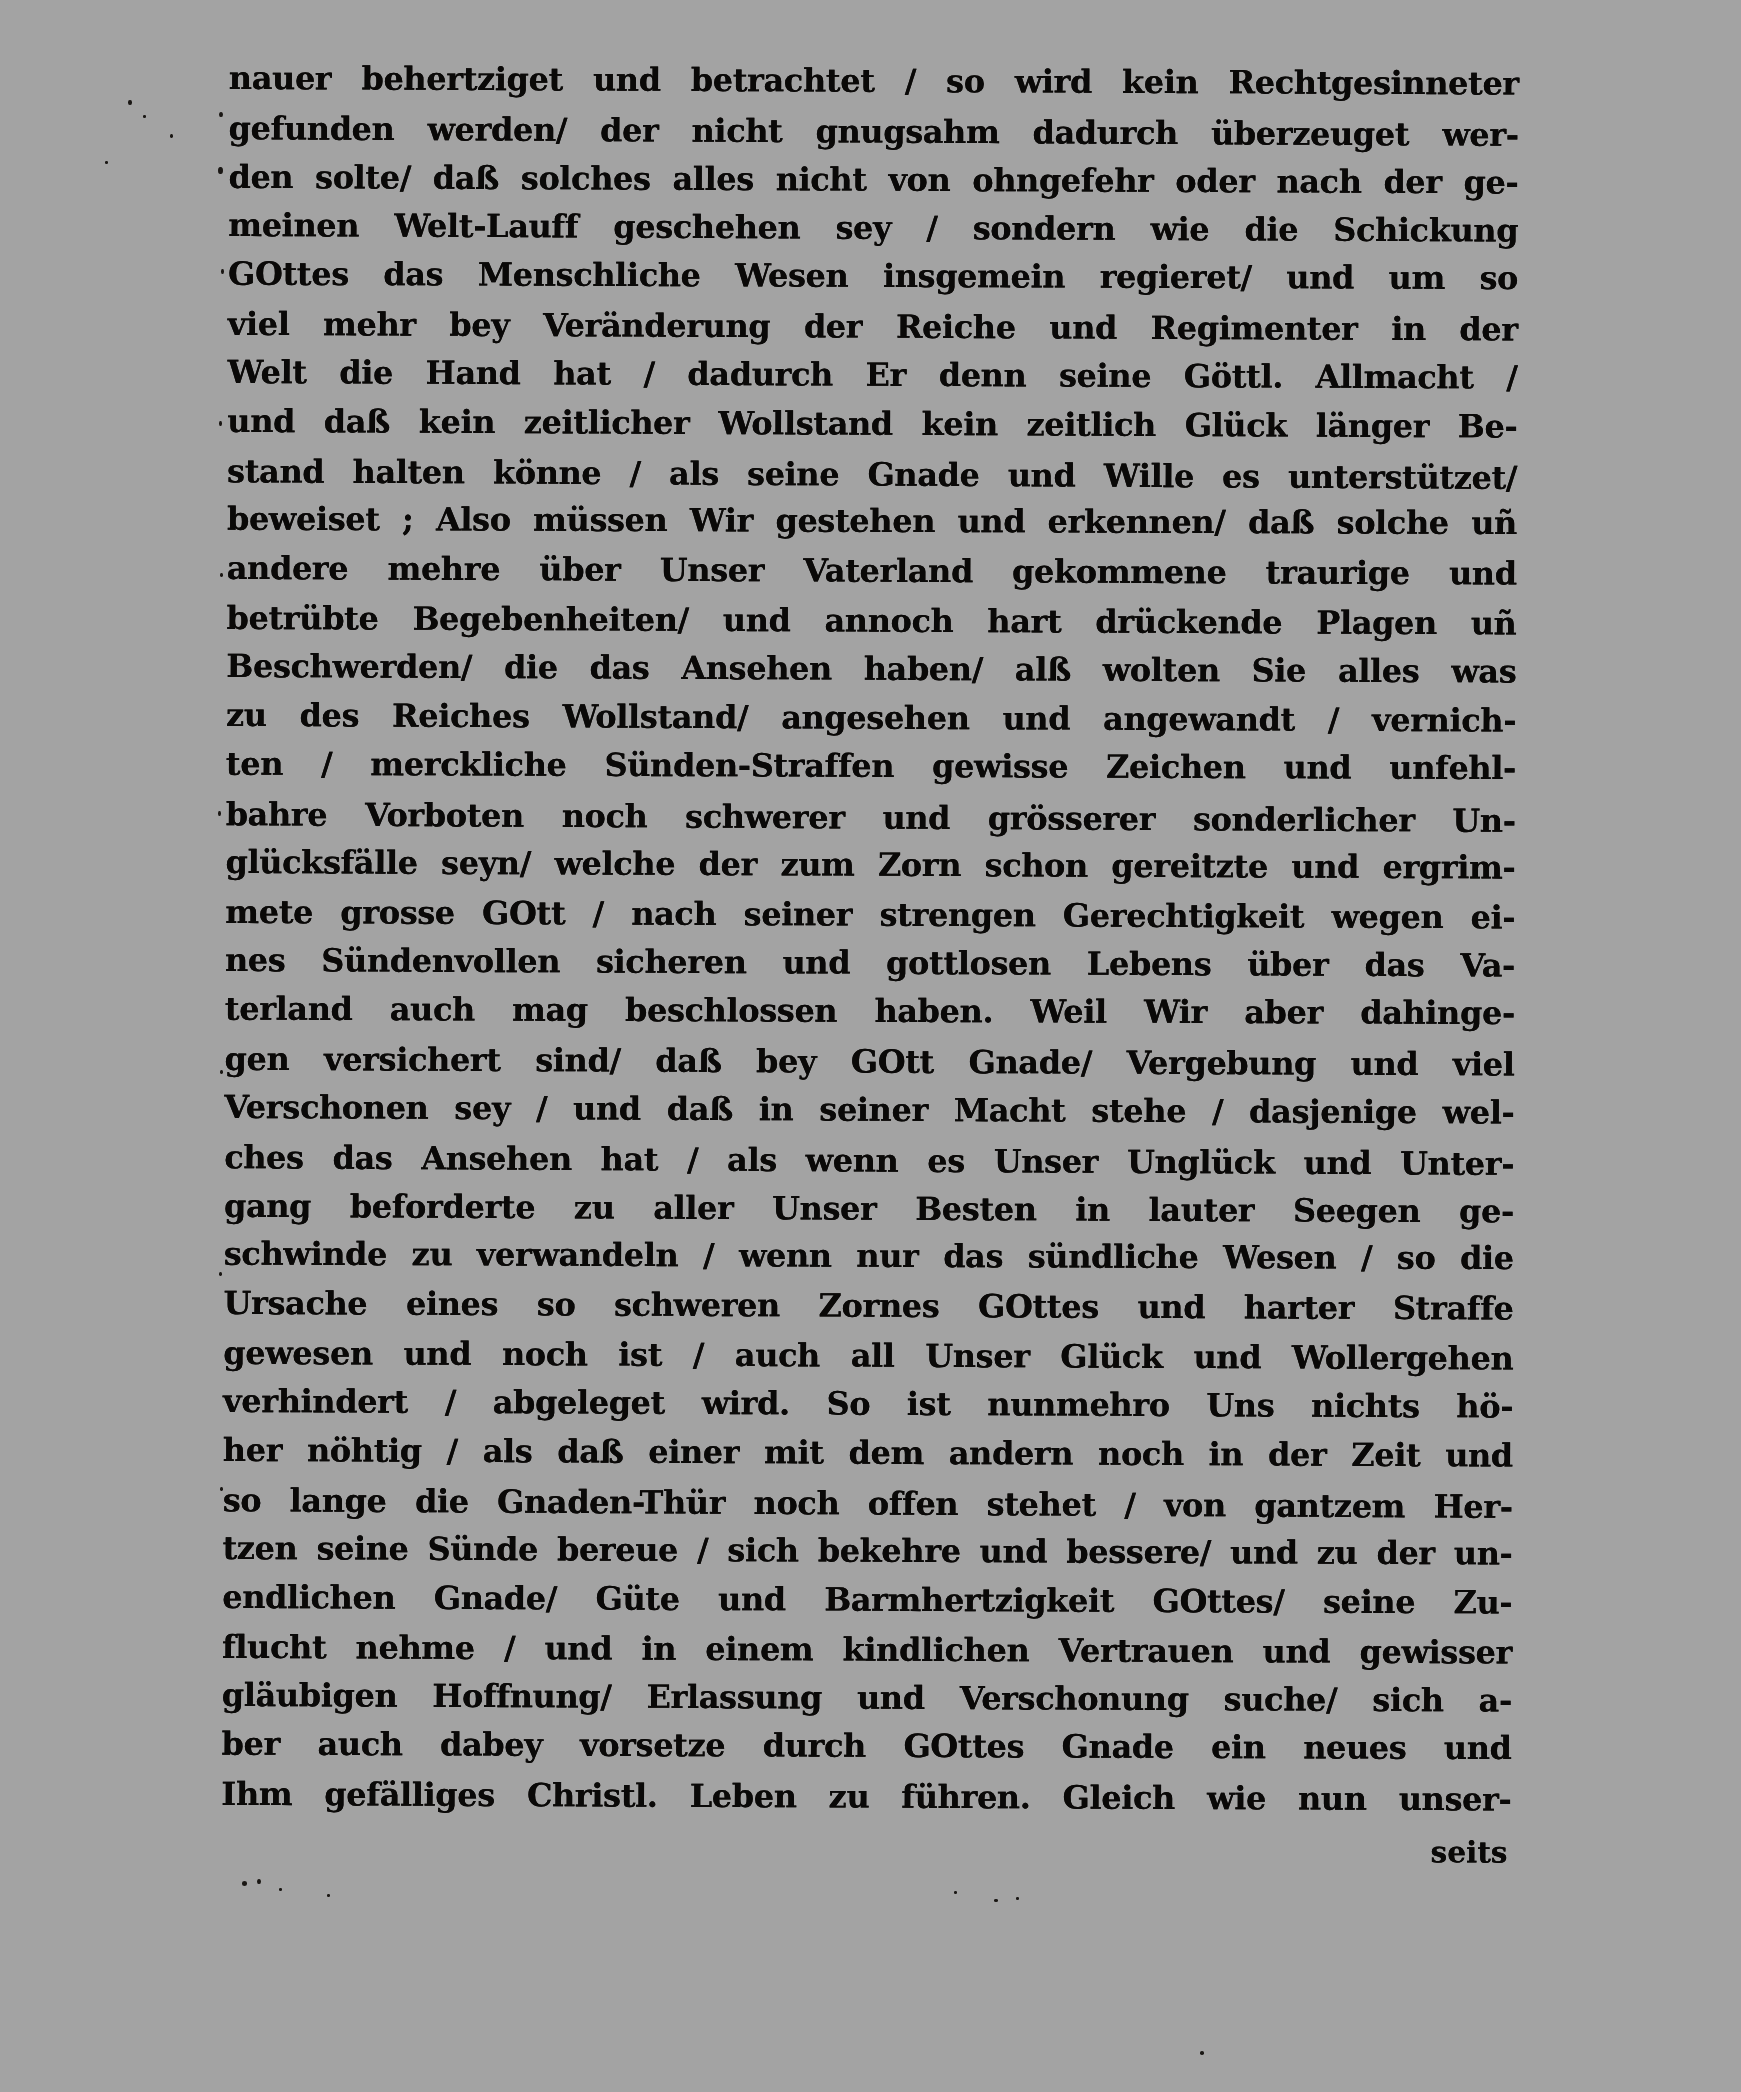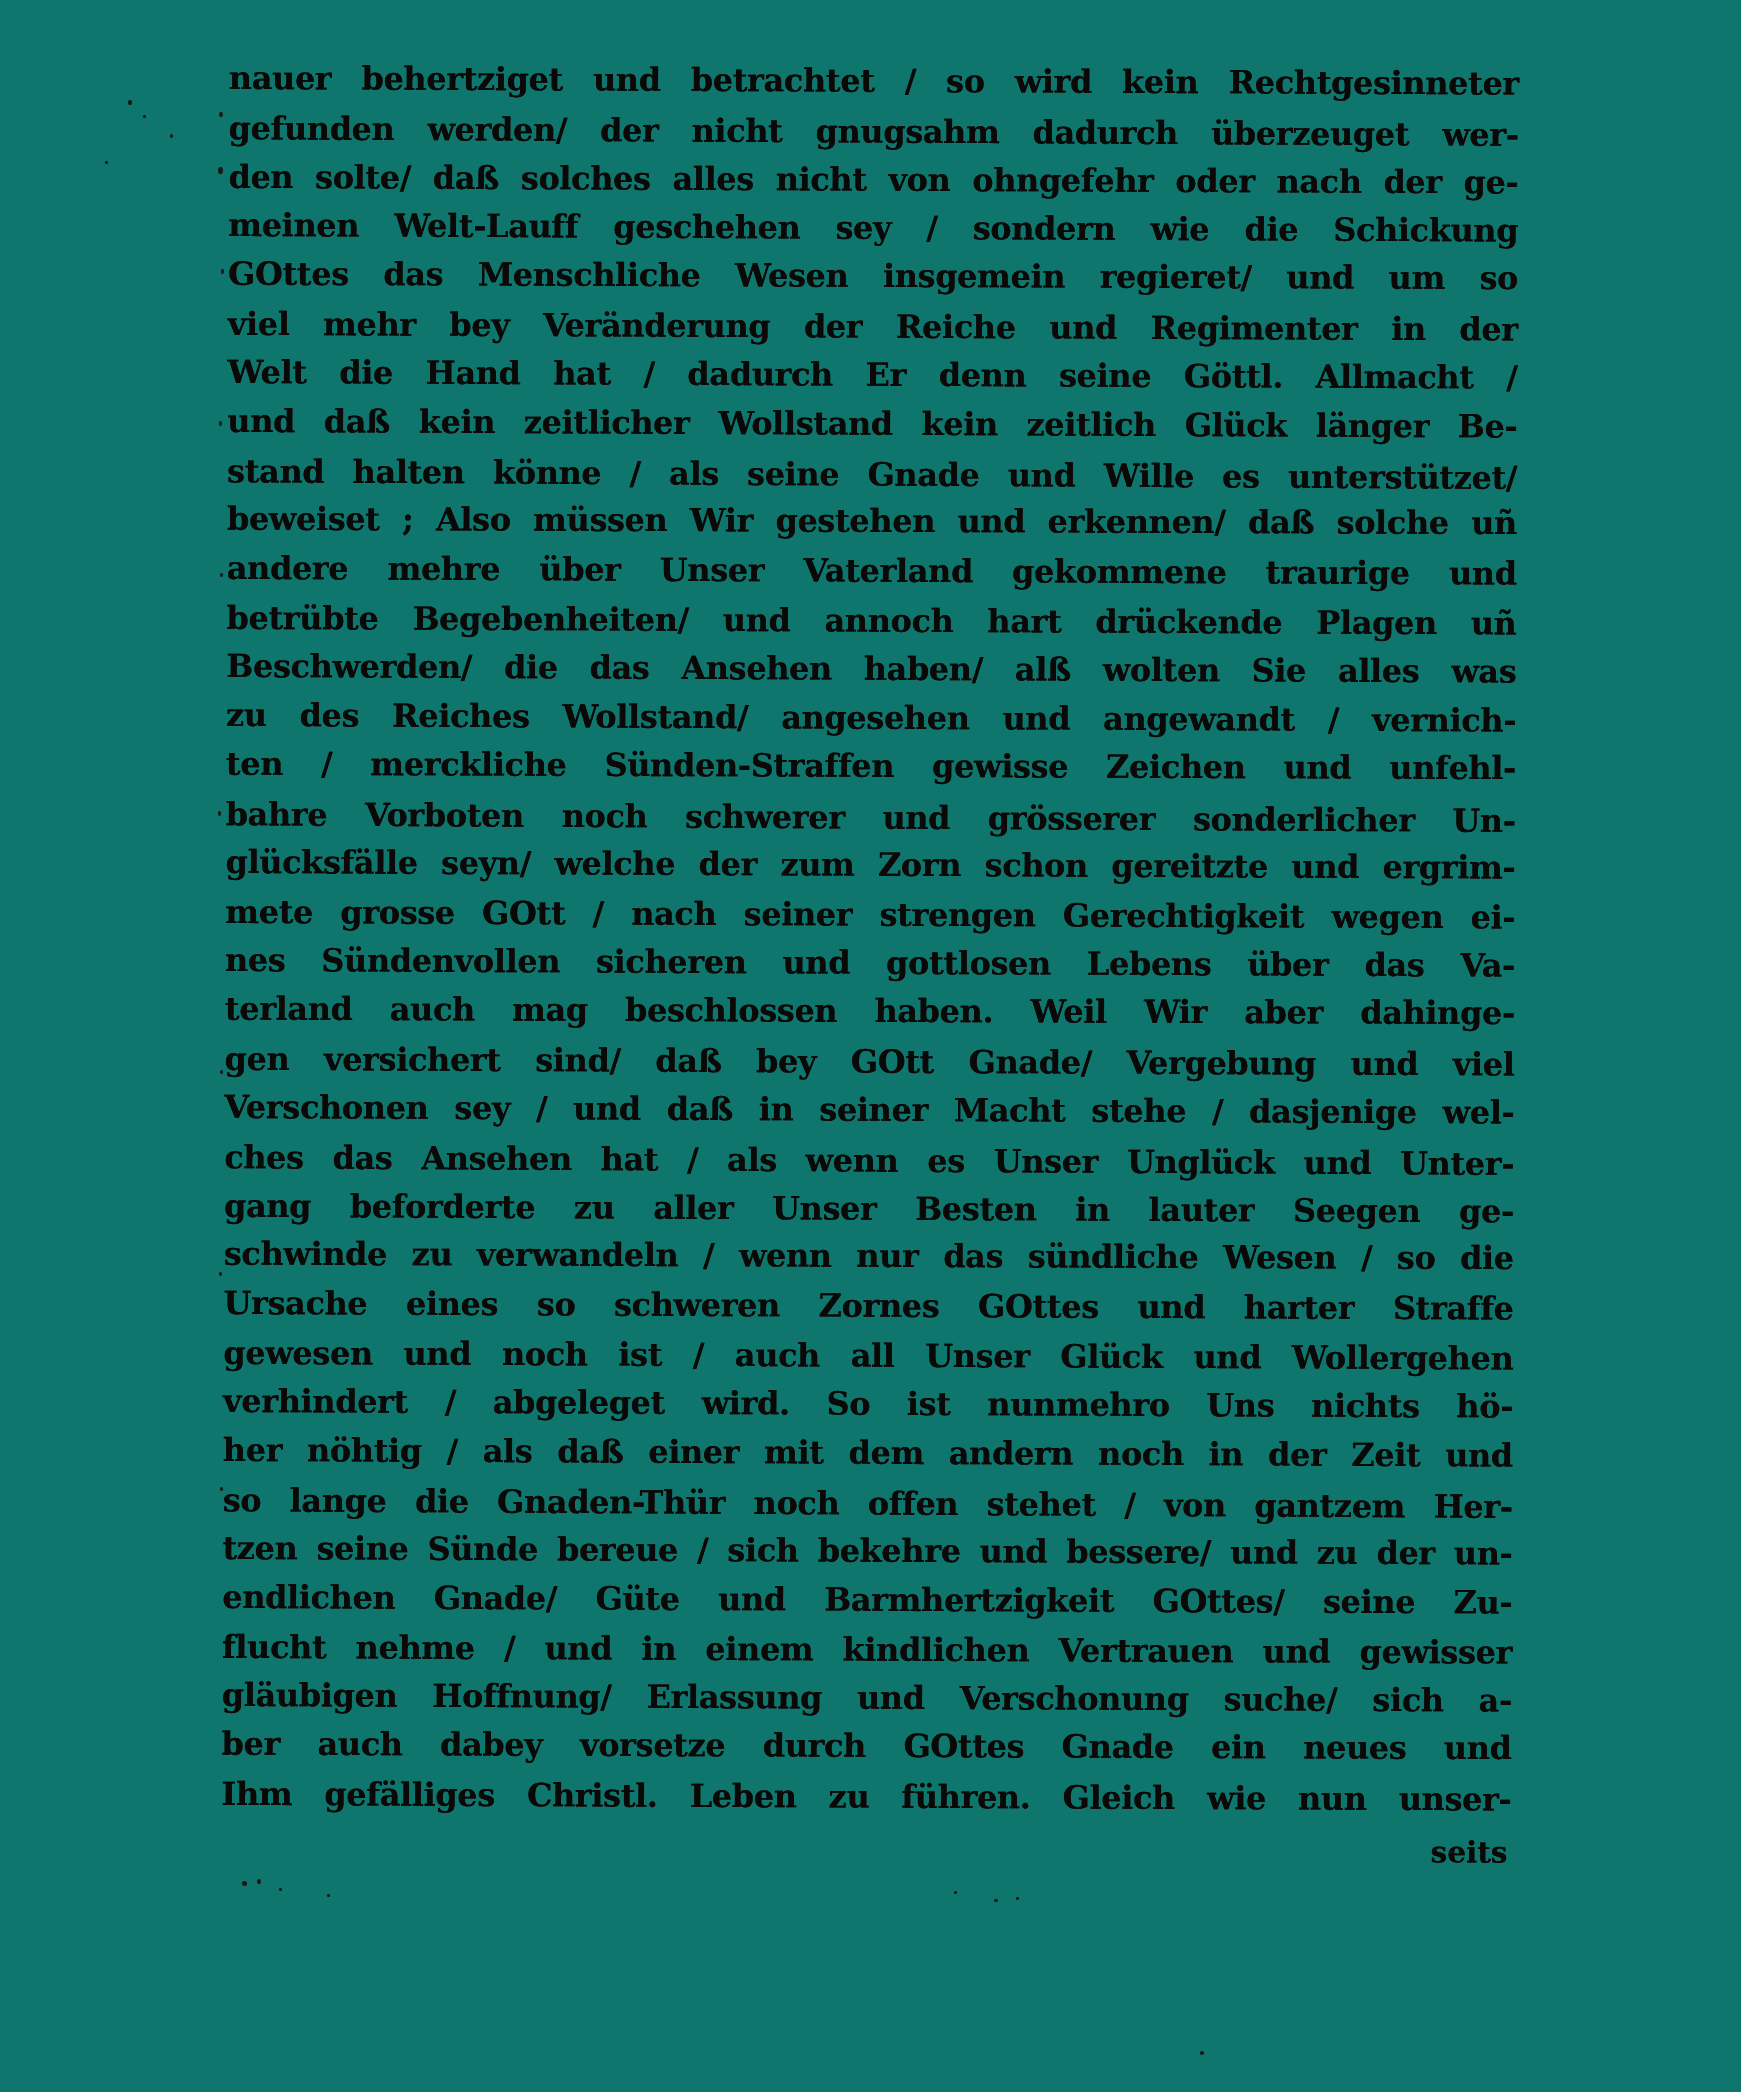--- a/index.html
+++ b/index.html
@@ -9,21 +9,21 @@
   body {
     width: 1741px;
     height: 2092px;
     background: #ffffff;
     position: relative;
     overflow: hidden;
   }
   .page {
     position: absolute;
     inset: 0;
-    background: #0f766e;
+    background: #a3a3a3;
   }
   .text-block {
     position: absolute;
     left: 229px;
     top: 54px;
     width: 1290px;
     transform: rotate(0.25deg);
     transform-origin: left top;
   }
   .line {

